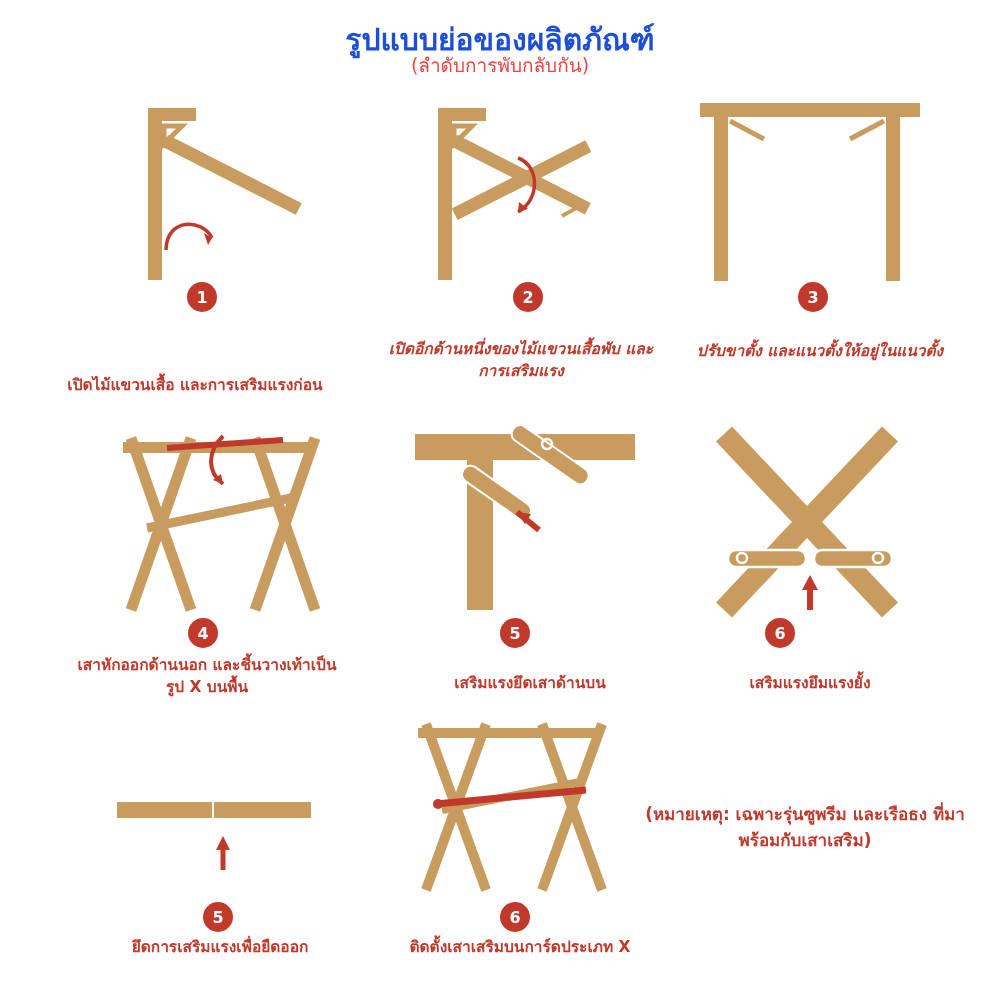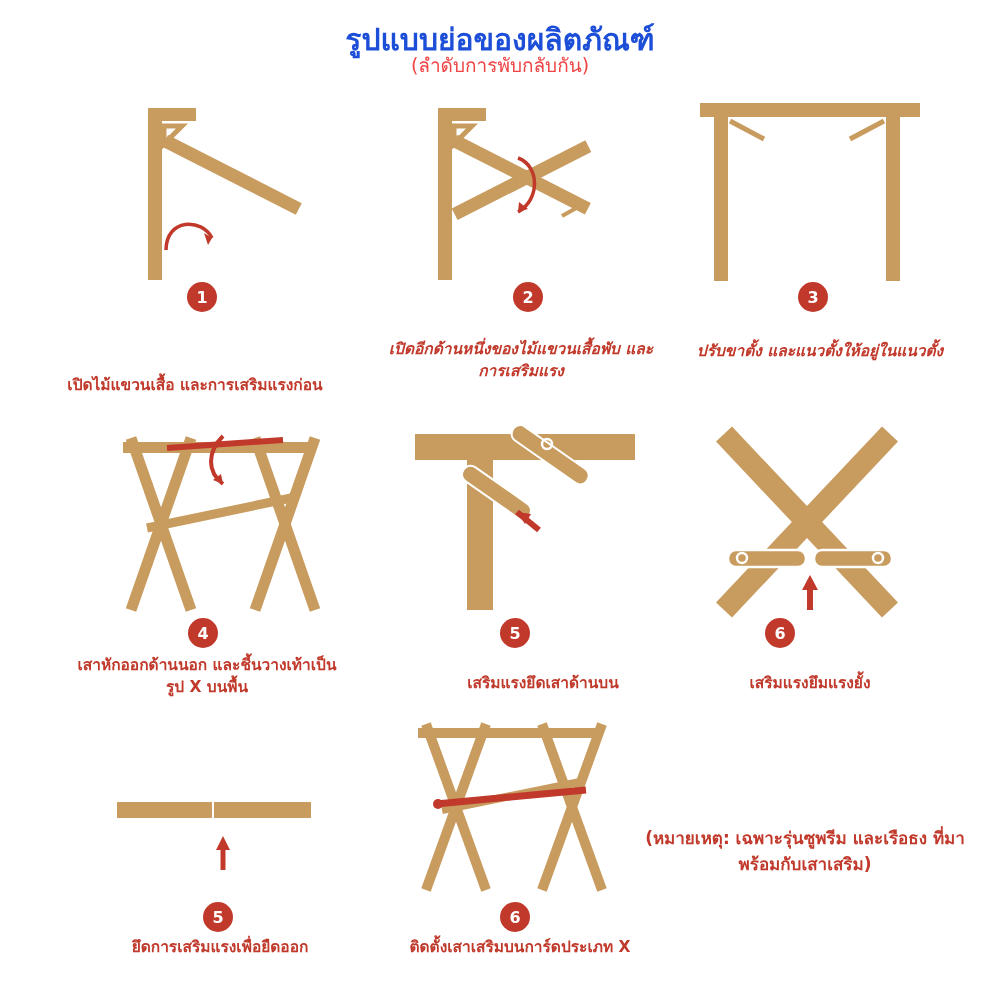--- a/index.html
+++ b/index.html
@@ -140,21 +140,21 @@
       <rect x="48" y="78" width="80" height="17" rx="8" fill="#c89b5e" stroke="#ffffff" stroke-width="2"></rect>
     </g>
     <circle cx="142" cy="24" r="5" fill="none" stroke="#ffffff" stroke-width="2.5"></circle>
     <circle cx="48" cy="116" r="5" fill="none" stroke="#ffffff" stroke-width="2.5"></circle>
 
     <path d="M134 110 L112 92" stroke="#c0392b" stroke-width="6"></path>
     <path d="M112 92 L126 94 L120 104 Z" fill="#c0392b"></path>
   </svg>
 </div>
 <div class="badge" style="left:500px;top:618px;">5</div>
-<div class="caption" style="left:398px;top:672px;width:290px;">เสริมแรงยึดเสาด้านบน</div>
+<div class="caption" style="left:385px;top:672px;width:290px;">เสริมแรงยึดเสาด้านบน</div>
 
 <div class="step" style="left:690px;top:420px;width:260px;height:200px;">
   <svg width="260" height="205" viewBox="0 0 260 205">
     <g stroke="#c89b5e" stroke-width="22" stroke-linecap="butt">
       <line x1="34" y1="14" x2="200" y2="190"></line>
       <line x1="200" y1="14" x2="34" y2="190"></line>
     </g>
 
     <rect x="38" y="130" width="78" height="17" rx="8" fill="#c89b5e" stroke="#ffffff" stroke-width="2.5"></rect>
     <rect x="124" y="130" width="78" height="17" rx="8" fill="#c89b5e" stroke="#ffffff" stroke-width="2.5"></rect>
@@ -192,13 +192,13 @@
       <line x1="52" y1="110" x2="190" y2="82" stroke-width="8"></line>
     </g>
 
     <line x1="46" y1="104" x2="196" y2="90" stroke="#c0392b" stroke-width="7"></line>
     <circle cx="48" cy="104" r="5" fill="#c0392b"></circle>
   </svg>
 </div>
 <div class="badge" style="left:500px;top:902px;">6</div>
 <div class="caption" style="left:370px;top:936px;width:300px;">ติดตั้งเสาเสริมบนการ์ดประเภท X</div>
 
-<div class="note" style="left:630px;top:826px;width:350px;">(หมายเหตุ: เฉพาะรุ่นซูพรีม และเรือธง ที่มาพร้อมกับเสาเสริม)</div>
+<div class="note" style="left:630px;top:802px;width:350px;">(หมายเหตุ: เฉพาะรุ่นซูพรีม และเรือธง ที่มาพร้อมกับเสาเสริม)</div>
 
 </body></html>

